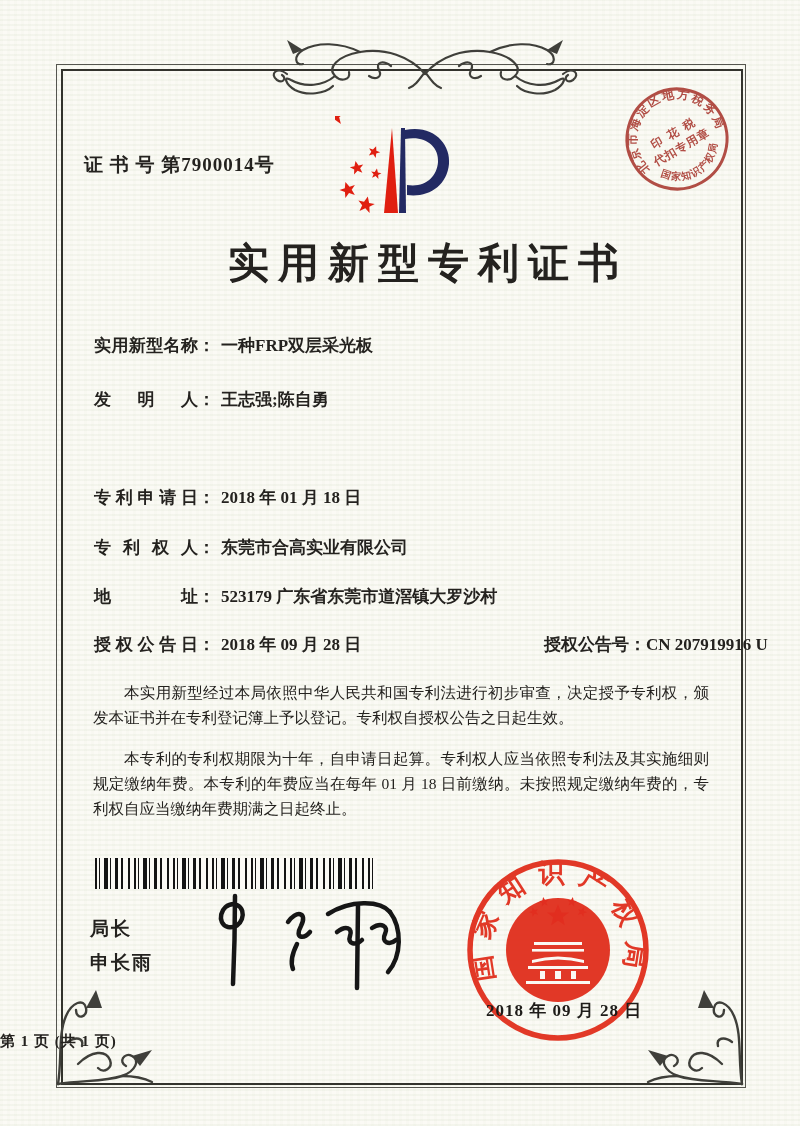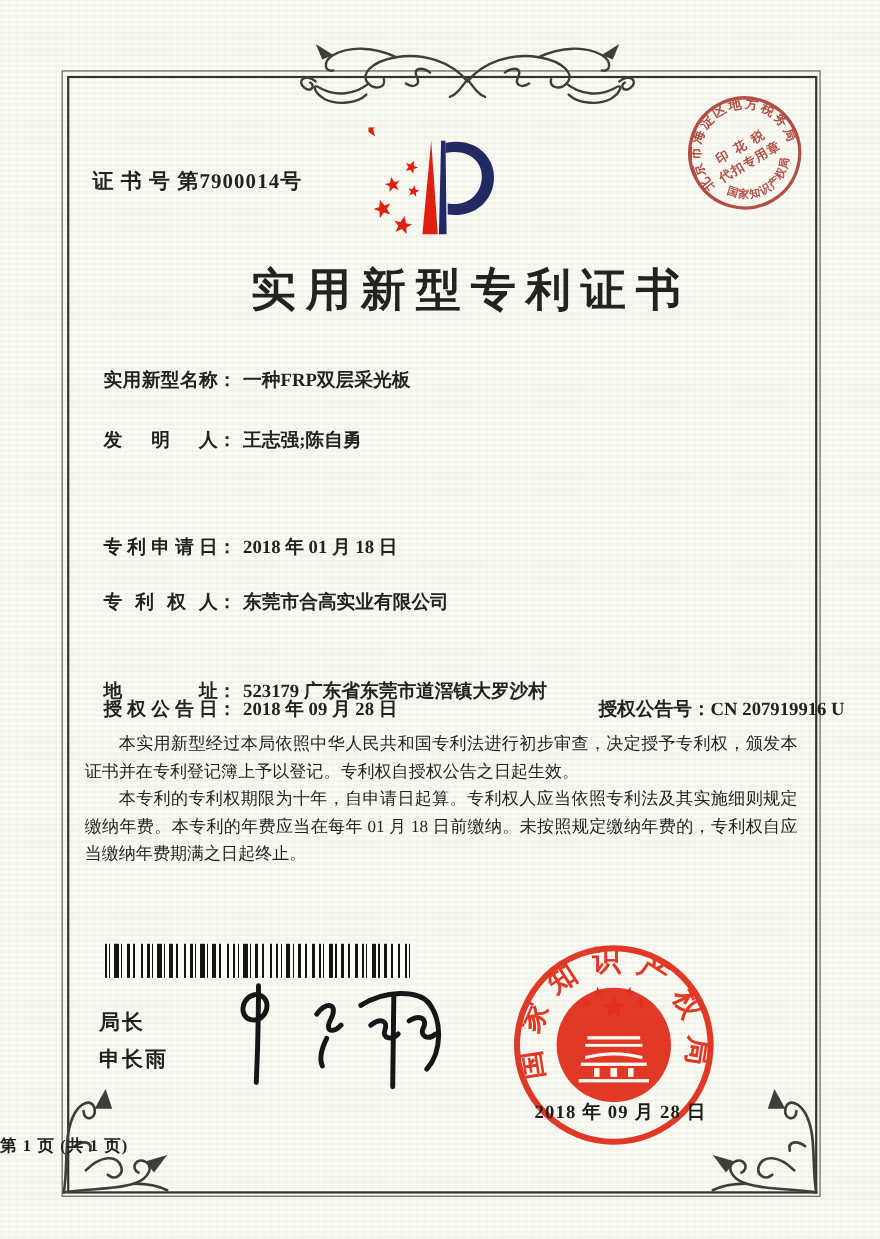--- a/index.html
+++ b/index.html
@@ -20,21 +20,21 @@
   .frame-b{position:absolute;left:61px;top:69px;width:678px;height:1012px;border:2px solid #33332d;}
   .flourish{position:absolute;}
   .cert-no{position:absolute;left:84px;top:112px;font-size:19px;font-weight:600;letter-spacing:1px;margin-top:40px;}
   .title{position:absolute;left:0;top:236px;width:100%;text-align:center;
          font-size:41px;font-weight:700;letter-spacing:9px;margin-left:28px;}
   .field{position:absolute;left:94px;font-size:17px;font-weight:600;white-space:nowrap;}
   .flabel{display:inline-block;width:104px;text-align:justify;text-align-last:justify;vertical-align:bottom;}
   .fcolon{display:inline-block;margin-right:6px;}
   .grant-no{position:absolute;left:450px;top:0;font-size:17px;font-weight:600;white-space:nowrap;}
   .body-text{position:absolute;left:77px;top:664px;width:648px;font-size:15.5px;line-height:25px;text-align:justify;}
-  .body-text p{margin:0;text-indent:2em;font-weight:500;}
+  .body-text p{margin:16px;text-indent:2em;font-weight:500;}
   .barcode{position:absolute;left:95px;top:858px;width:282px;height:31px;
     background:repeating-linear-gradient(90deg,
       #141414 0 2px,#fbfaf5 2px 4px,#141414 4px 5px,#fbfaf5 5px 9px,
       #141414 9px 13px,#fbfaf5 13px 15px,#141414 15px 16px,#fbfaf5 16px 20px,
       #141414 20px 23px,#fbfaf5 23px 26px,#141414 26px 28px,#fbfaf5 28px 33px,
       #141414 33px 35px,#fbfaf5 35px 39px);
   }
   .director-title{position:absolute;left:90px;top:916px;font-size:19px;font-weight:600;letter-spacing:2px;}
   .director-name{position:absolute;left:90px;top:950px;font-size:19px;font-weight:600;letter-spacing:2px;}
   .seal-date{position:absolute;left:486px;top:999px;font-size:17px;font-weight:700;letter-spacing:1px;color:#1e1c19;}
@@ -127,21 +127,21 @@
   </div>
   <div class="field" style="top:388px;">
     <span class="flabel">发明人</span><span class="fcolon">：</span><span>王志强;陈自勇</span>
   </div>
   <div class="field" style="top:486px;font-family:Liberation Serif, serif;">
     <span class="flabel">专利申请日</span><span class="fcolon">：</span><span>2018 年 01 月 18 日</span>
   </div>
   <div class="field" style="top:536px;">
     <span class="flabel">专利权人</span><span class="fcolon">：</span><span>东莞市合高实业有限公司</span>
   </div>
-  <div class="field" style="top:585px;margin-top:32px;">
+  <div class="field" style="top:585px;">
     <span class="flabel">地址</span><span class="fcolon">：</span><span>523179 广东省东莞市道滘镇大罗沙村</span>
   </div>
   <div class="field" style="top:633px;width:650px;">
     <span class="flabel">授权公告日</span><span class="fcolon">：</span><span>2018 年 09 月 28 日</span>
     <span class="grant-no">
       <span>授权公告号</span><span>：</span><span>CN 207919916 U</span>
     </span>
   </div>
 
   <div class="body-text">

